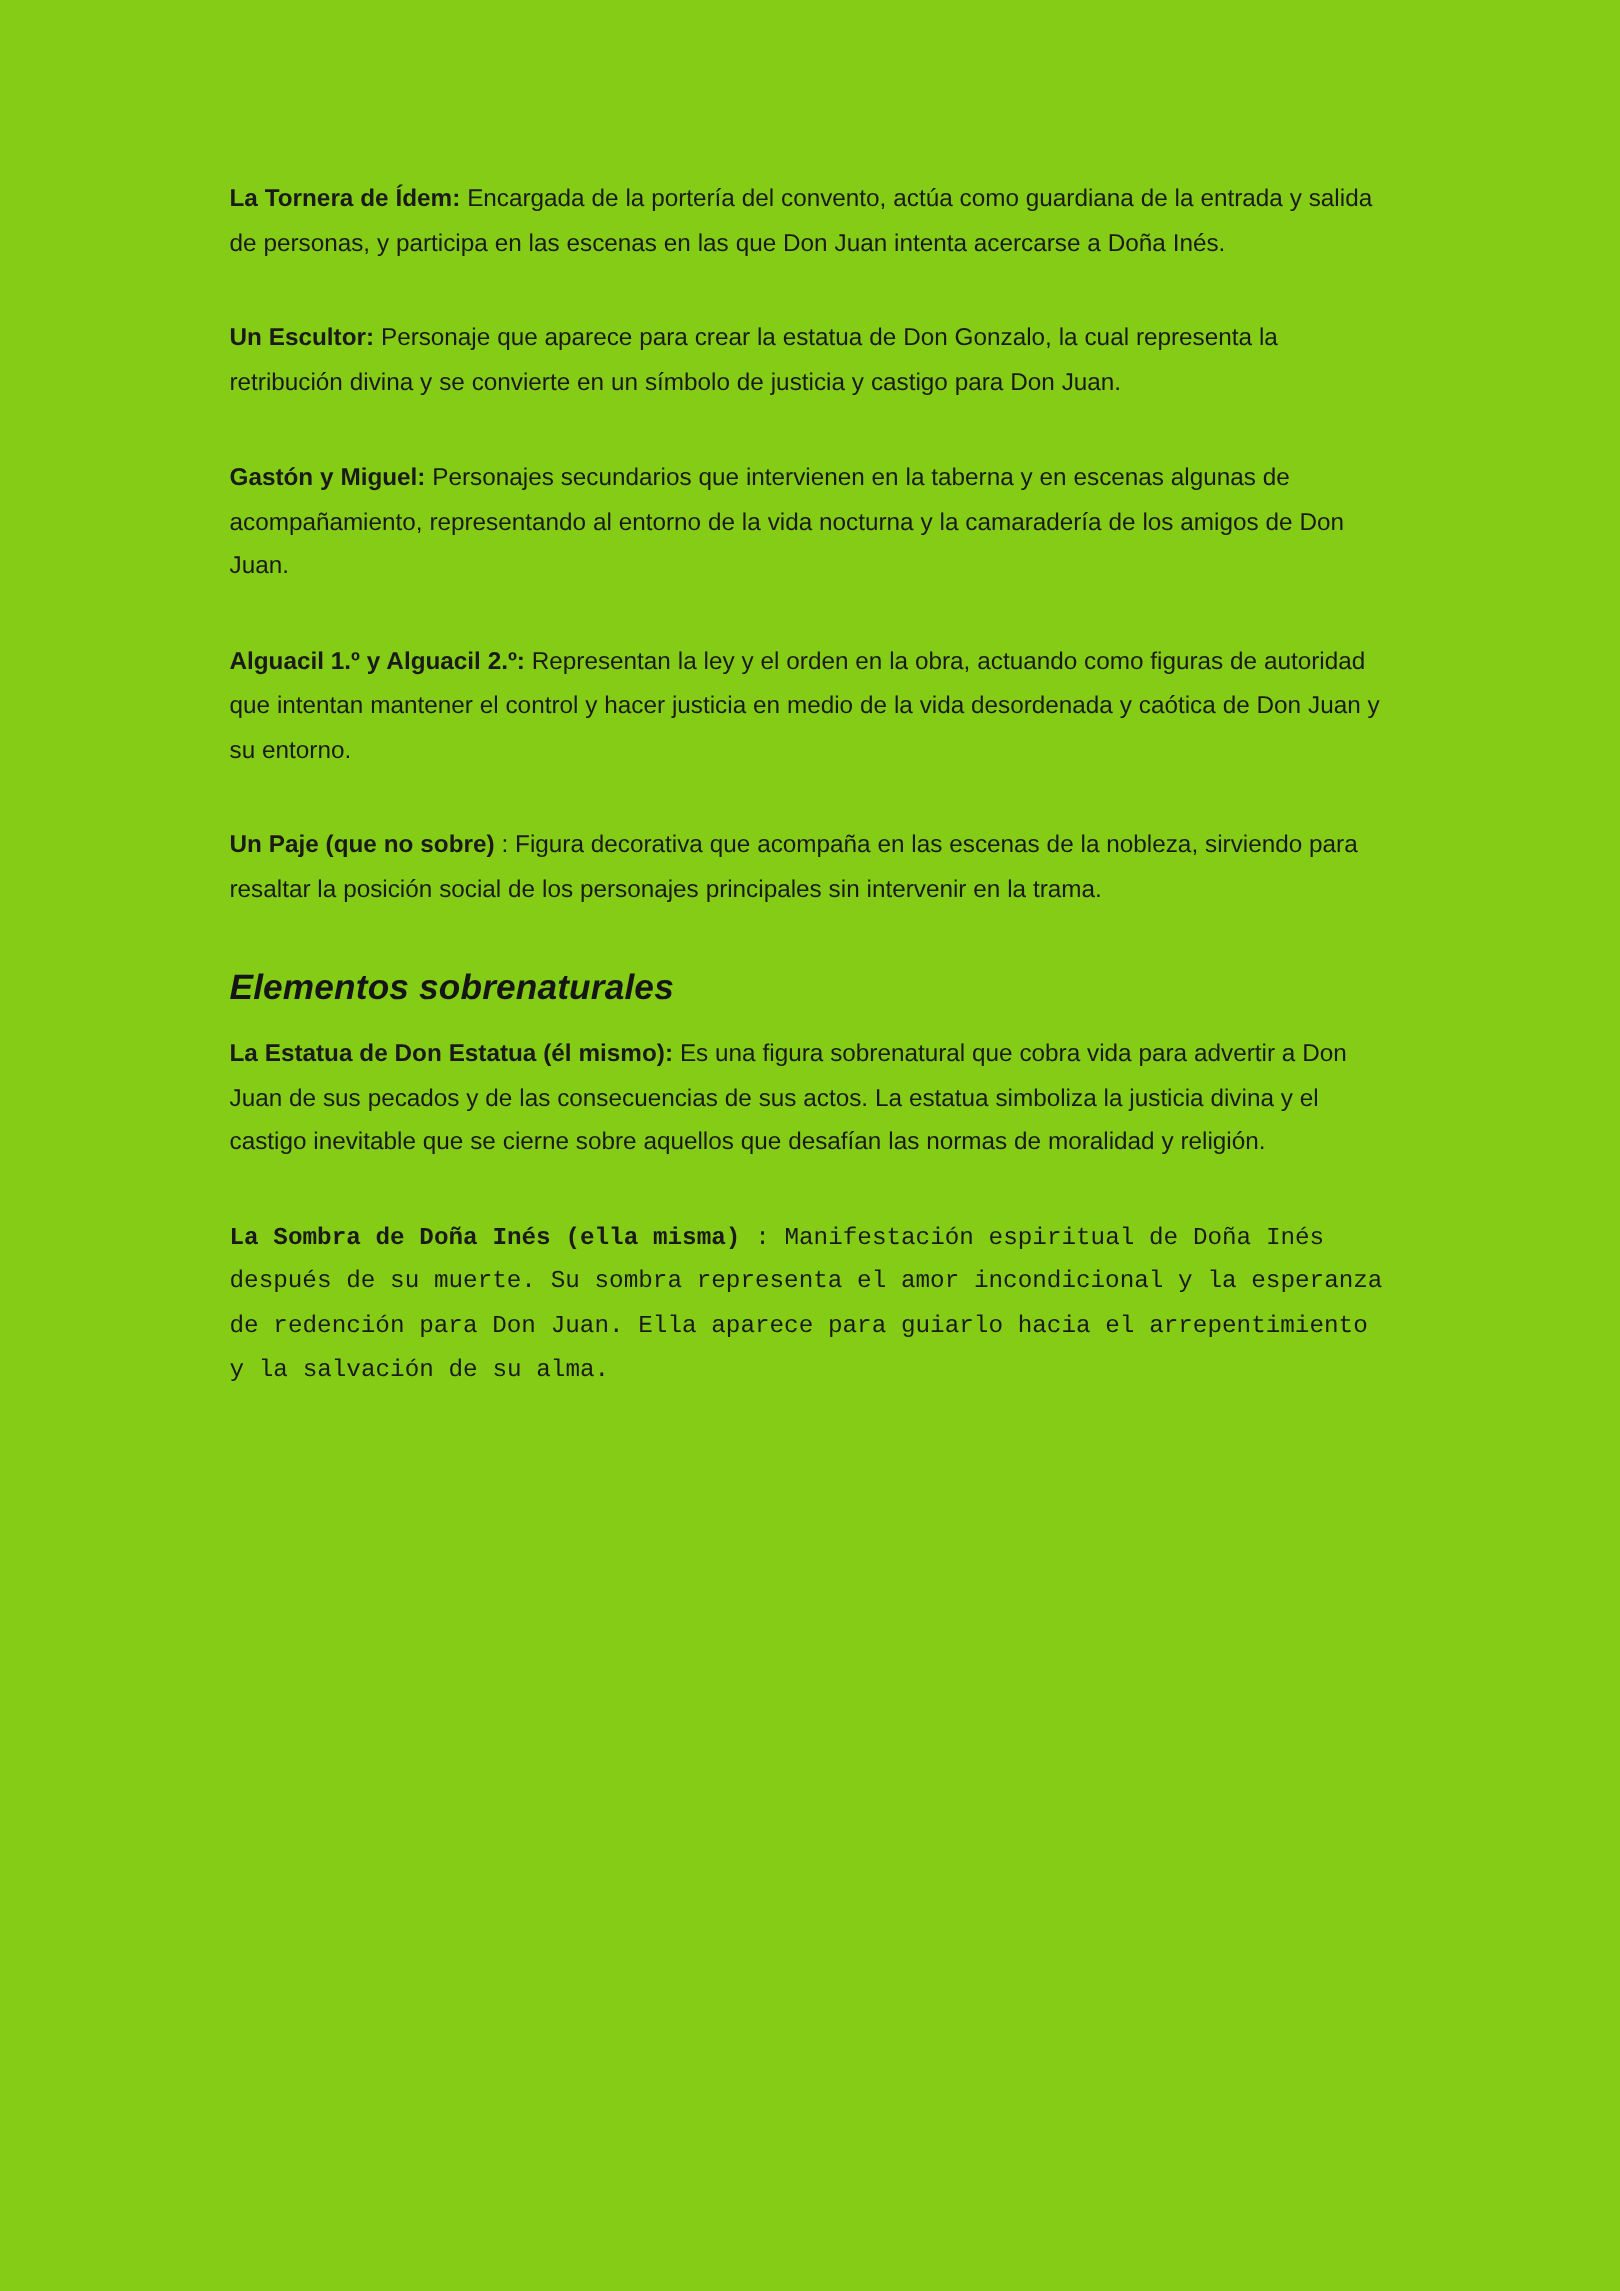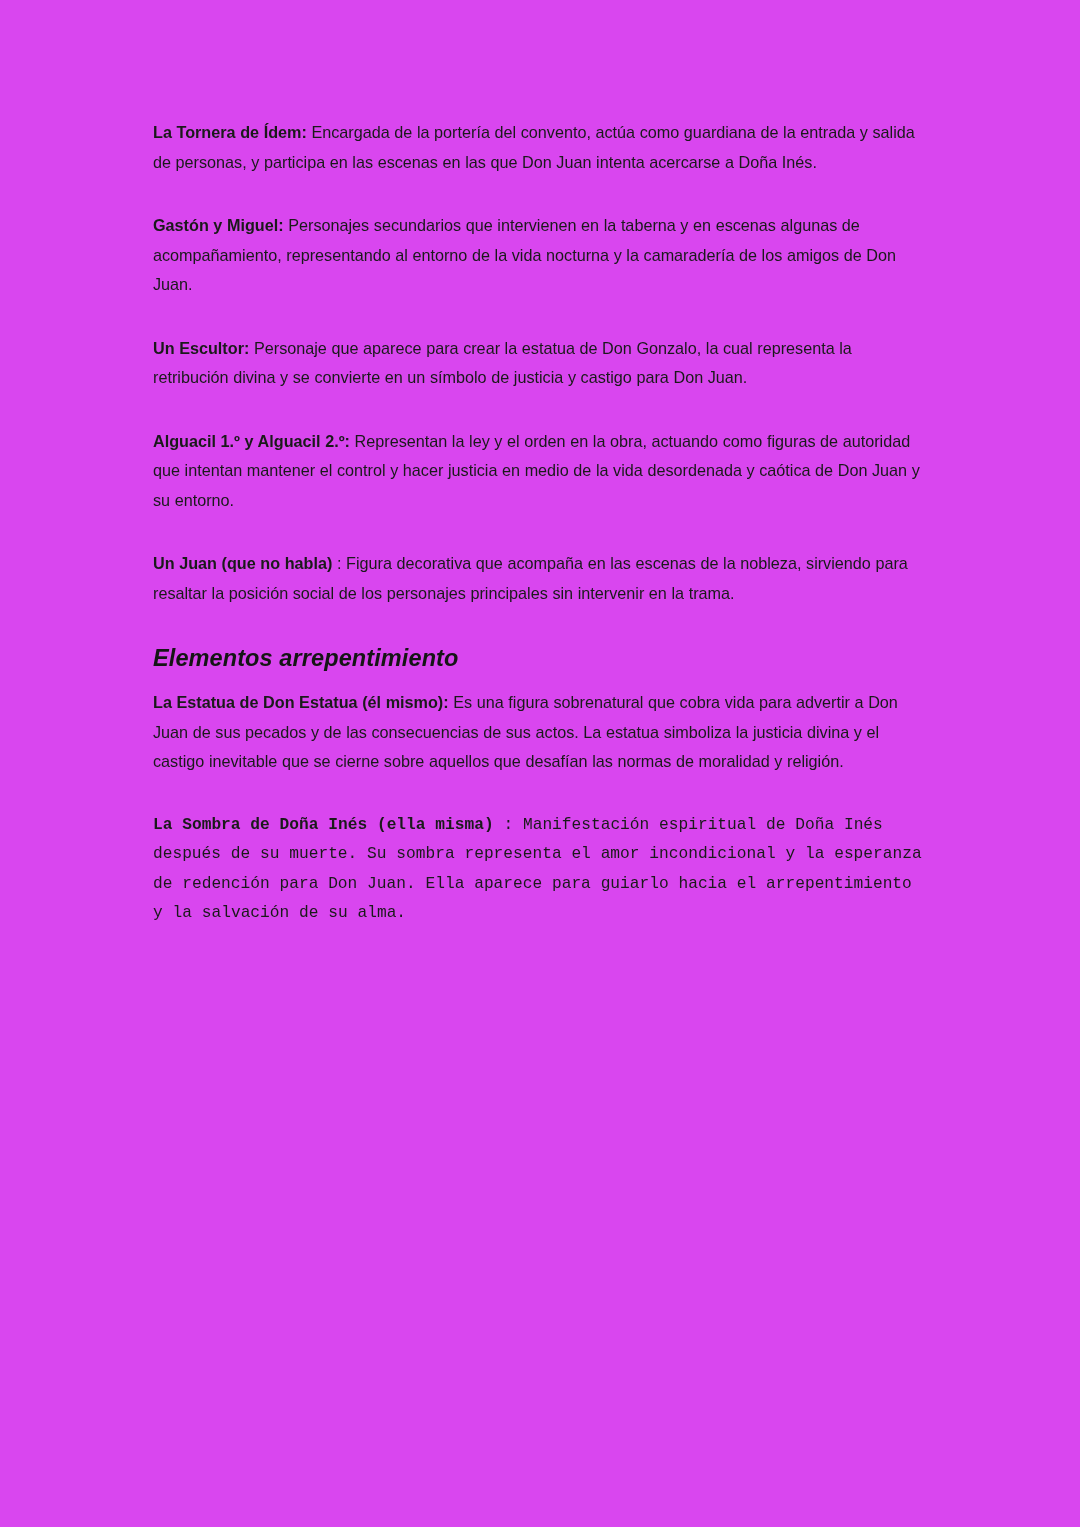--- a/index.html
+++ b/index.html
@@ -17,21 +17,21 @@
     color: #1a1a1a;
     -webkit-font-smoothing: antialiased;
   }
 
   .page {
     position: absolute;
     top: 0;
     left: 0;
     width: 1080px;
     height: 1527px;
-    background: #d946ef;
+    background: #84cc16;
     box-sizing: border-box;
   }
 
   .content {
     position: absolute;
     left: 153px;
     top: 118px;
     width: 774px;
   }
 
@@ -84,41 +84,41 @@
 
 <div class="page">
   <div class="content">
 
     <p class="para">
       <span class="lbl">La Tornera de Ídem</span><span class="colon-bold">:</span>
       <span>Encargada de la portería del convento, actúa como guardiana de la entrada y salida de personas, y participa en las escenas en las que Don Juan intenta acercarse a Doña Inés.</span>
     </p>
 
     <p class="para">
-      <span class="lbl">Gastón y Miguel</span><span class="colon-bold">:</span>
-      <span>Personajes secundarios que intervienen en la taberna y en escenas algunas de acompañamiento, representando al entorno de la vida nocturna y la camaradería de los amigos de Don Juan.</span>
+      <span class="lbl">Un Escultor</span><span class="colon-bold">:</span>
+      <span>Personaje que aparece para crear la estatua de Don Gonzalo, la cual representa la retribución divina y se convierte en un símbolo de justicia y castigo para Don Juan.</span>
     </p>
 
     <p class="para">
-      <span class="lbl">Un Escultor</span><span class="colon-bold">:</span>
-      <span>Personaje que aparece para crear la estatua de Don Gonzalo, la cual representa la retribución divina y se convierte en un símbolo de justicia y castigo para Don Juan.</span>
+      <span class="lbl">Gastón y Miguel</span><span class="colon-bold">:</span>
+      <span>Personajes secundarios que intervienen en la taberna y en escenas algunas de acompañamiento, representando al entorno de la vida nocturna y la camaradería de los amigos de Don Juan.</span>
     </p>
 
     <p class="para">
       <span class="lbl">Alguacil 1.º y Alguacil 2.º</span><span class="colon-bold">:</span>
       <span>Representan la ley y el orden en la obra, actuando como figuras de autoridad que intentan mantener el control y hacer justicia en medio de la vida desordenada y caótica de Don Juan y su entorno.</span>
     </p>
 
     <p class="para gap-before-heading">
-      <span class="lbl">Un Juan (que no habla)</span>
+      <span class="lbl">Un Paje (que no sobre)</span>
       <span class="colon-thin">:</span>
       <span>Figura decorativa que acompaña en las escenas de la nobleza, sirviendo para resaltar la posición social de los personajes principales sin intervenir en la trama.</span>
     </p>
 
-    <h2 class="section-heading heading-block">Elementos arrepentimiento</h2>
+    <h2 class="section-heading heading-block">Elementos sobrenaturales</h2>
 
     <p class="para">
       <span class="lbl">La Estatua de Don Estatua (él mismo)</span><span class="colon-bold">:</span>
       <span>Es una figura sobrenatural que cobra vida para advertir a Don Juan de sus pecados y de las consecuencias de sus actos. La estatua simboliza la justicia divina y el castigo inevitable que se cierne sobre aquellos que desafían las normas de moralidad y religión.</span>
     </p>
 
     <p class="para">
       <span class="lbl">La Sombra de Doña Inés (ella misma)</span>
       <span class="colon-thin">:</span>
       <span>Manifestación espiritual de Doña Inés después de su muerte. Su sombra representa el amor incondicional y la esperanza de redención para Don Juan. Ella aparece para guiarlo hacia el arrepentimiento y la salvación de su alma.</span>

